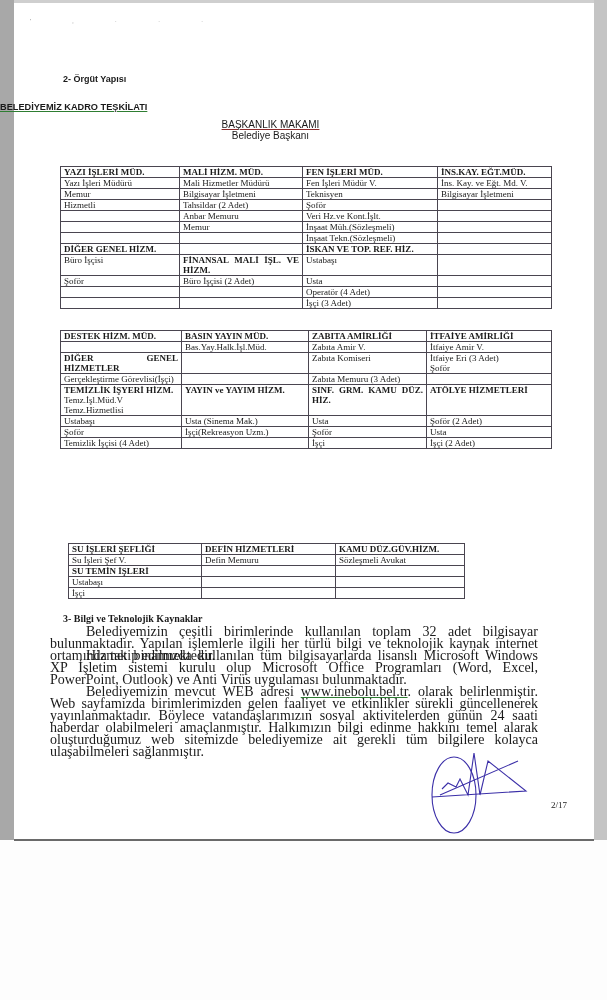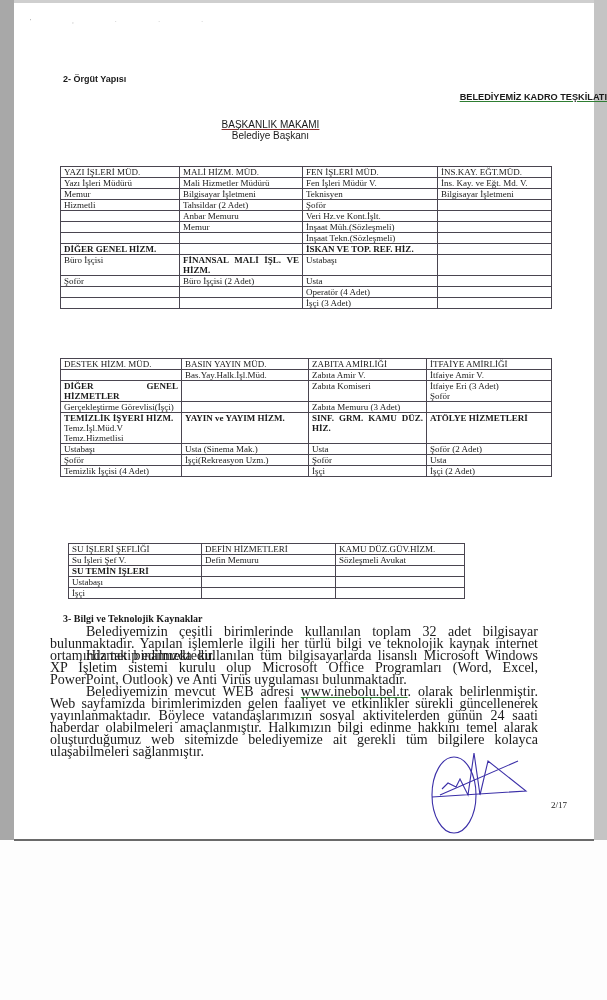--- a/index.html
+++ b/index.html
@@ -3,30 +3,30 @@
 <meta charset="utf-8">
 <style>
   html, body { margin:0; padding:0; }
   body { width:607px; height:1000px; background:#fdfdfd; position:relative; overflow:hidden; font-family:"Liberation Serif", serif; color:#1a1a1a; }
   .page { position:absolute; left:14px; top:3px; width:580px; height:836px; background:#fff; border-bottom:2px solid #6a6a6a; }
   .lstrip { position:absolute; left:0; top:0; width:14px; height:840px; background:#a8a8a8; }
   .rstrip { position:absolute; left:594px; top:0; width:13px; height:840px; background:#c4c4c4; }
   .topstrip { position:absolute; left:14px; top:0; width:580px; height:3px; background:#cfcfcf; }
   .scanmarks { position:absolute; left:30px; top:18px; font-size:5px; color:#666; letter-spacing:20px; font-family:"Liberation Sans", sans-serif; }
   .sec2 { position:absolute; left:63px; top:74px; font-family:"Liberation Sans", sans-serif; font-weight:bold; font-size:9px; }
-  .title { position:absolute; left:0; width:607px; top:92px; text-align:right; font-family:"Liberation Sans", sans-serif; font-weight:bold; font-size:9.2px; }
+  .title { position:absolute; left:0; width:545px; top:102px; text-align:left; font-family:"Liberation Sans", sans-serif; font-weight:bold; font-size:9.2px; }
   .title span { text-decoration:underline; text-decoration-color:#2e7d32; }
   .bsk { position:absolute; left:0; width:541px; top:119px; text-align:center; font-family:"Liberation Sans", sans-serif; font-size:10px; line-height:11px; }
   .bsk .l1 { text-decoration:underline; text-decoration-color:#8a2b2b; }
   table.org { position:absolute; border-collapse:collapse; table-layout:fixed; font-size:9px; line-height:10px; }
   table.org td { border:1px solid #4a4550; padding:0 3px; vertical-align:top; height:10px; white-space:nowrap; overflow:hidden; }
-  table.org td.h { font-weight:normal; }
+  table.org td.h { font-weight:bold; }
   table.org td.wrap { white-space:normal; text-align:justify; }
   #t1 { left:60px; top:166px; width:491px; }
-  #t2 { left:60px; top:358px; width:491px; }
+  #t2 { left:60px; top:330px; width:491px; }
   #t3 { left:60px; top:543px; width:396px;margin-left:8px; }
   .sec3 { position:absolute; left:63px; top:613px; font-weight:bold; font-size:10px; }
   .para { position:absolute; left:50px; width:488px; font-size:14px; line-height:12px; text-align:justify; }
   .para .ind { display:inline-block; width:36px; }
   .url { text-decoration:underline; text-decoration-color:#2e7d32; }
   .pageno { position:absolute; left:551px; top:800px; font-size:9px; }
   .sig { position:absolute; left:430px; top:745px; }
 </style>
 </head>
 <body>

